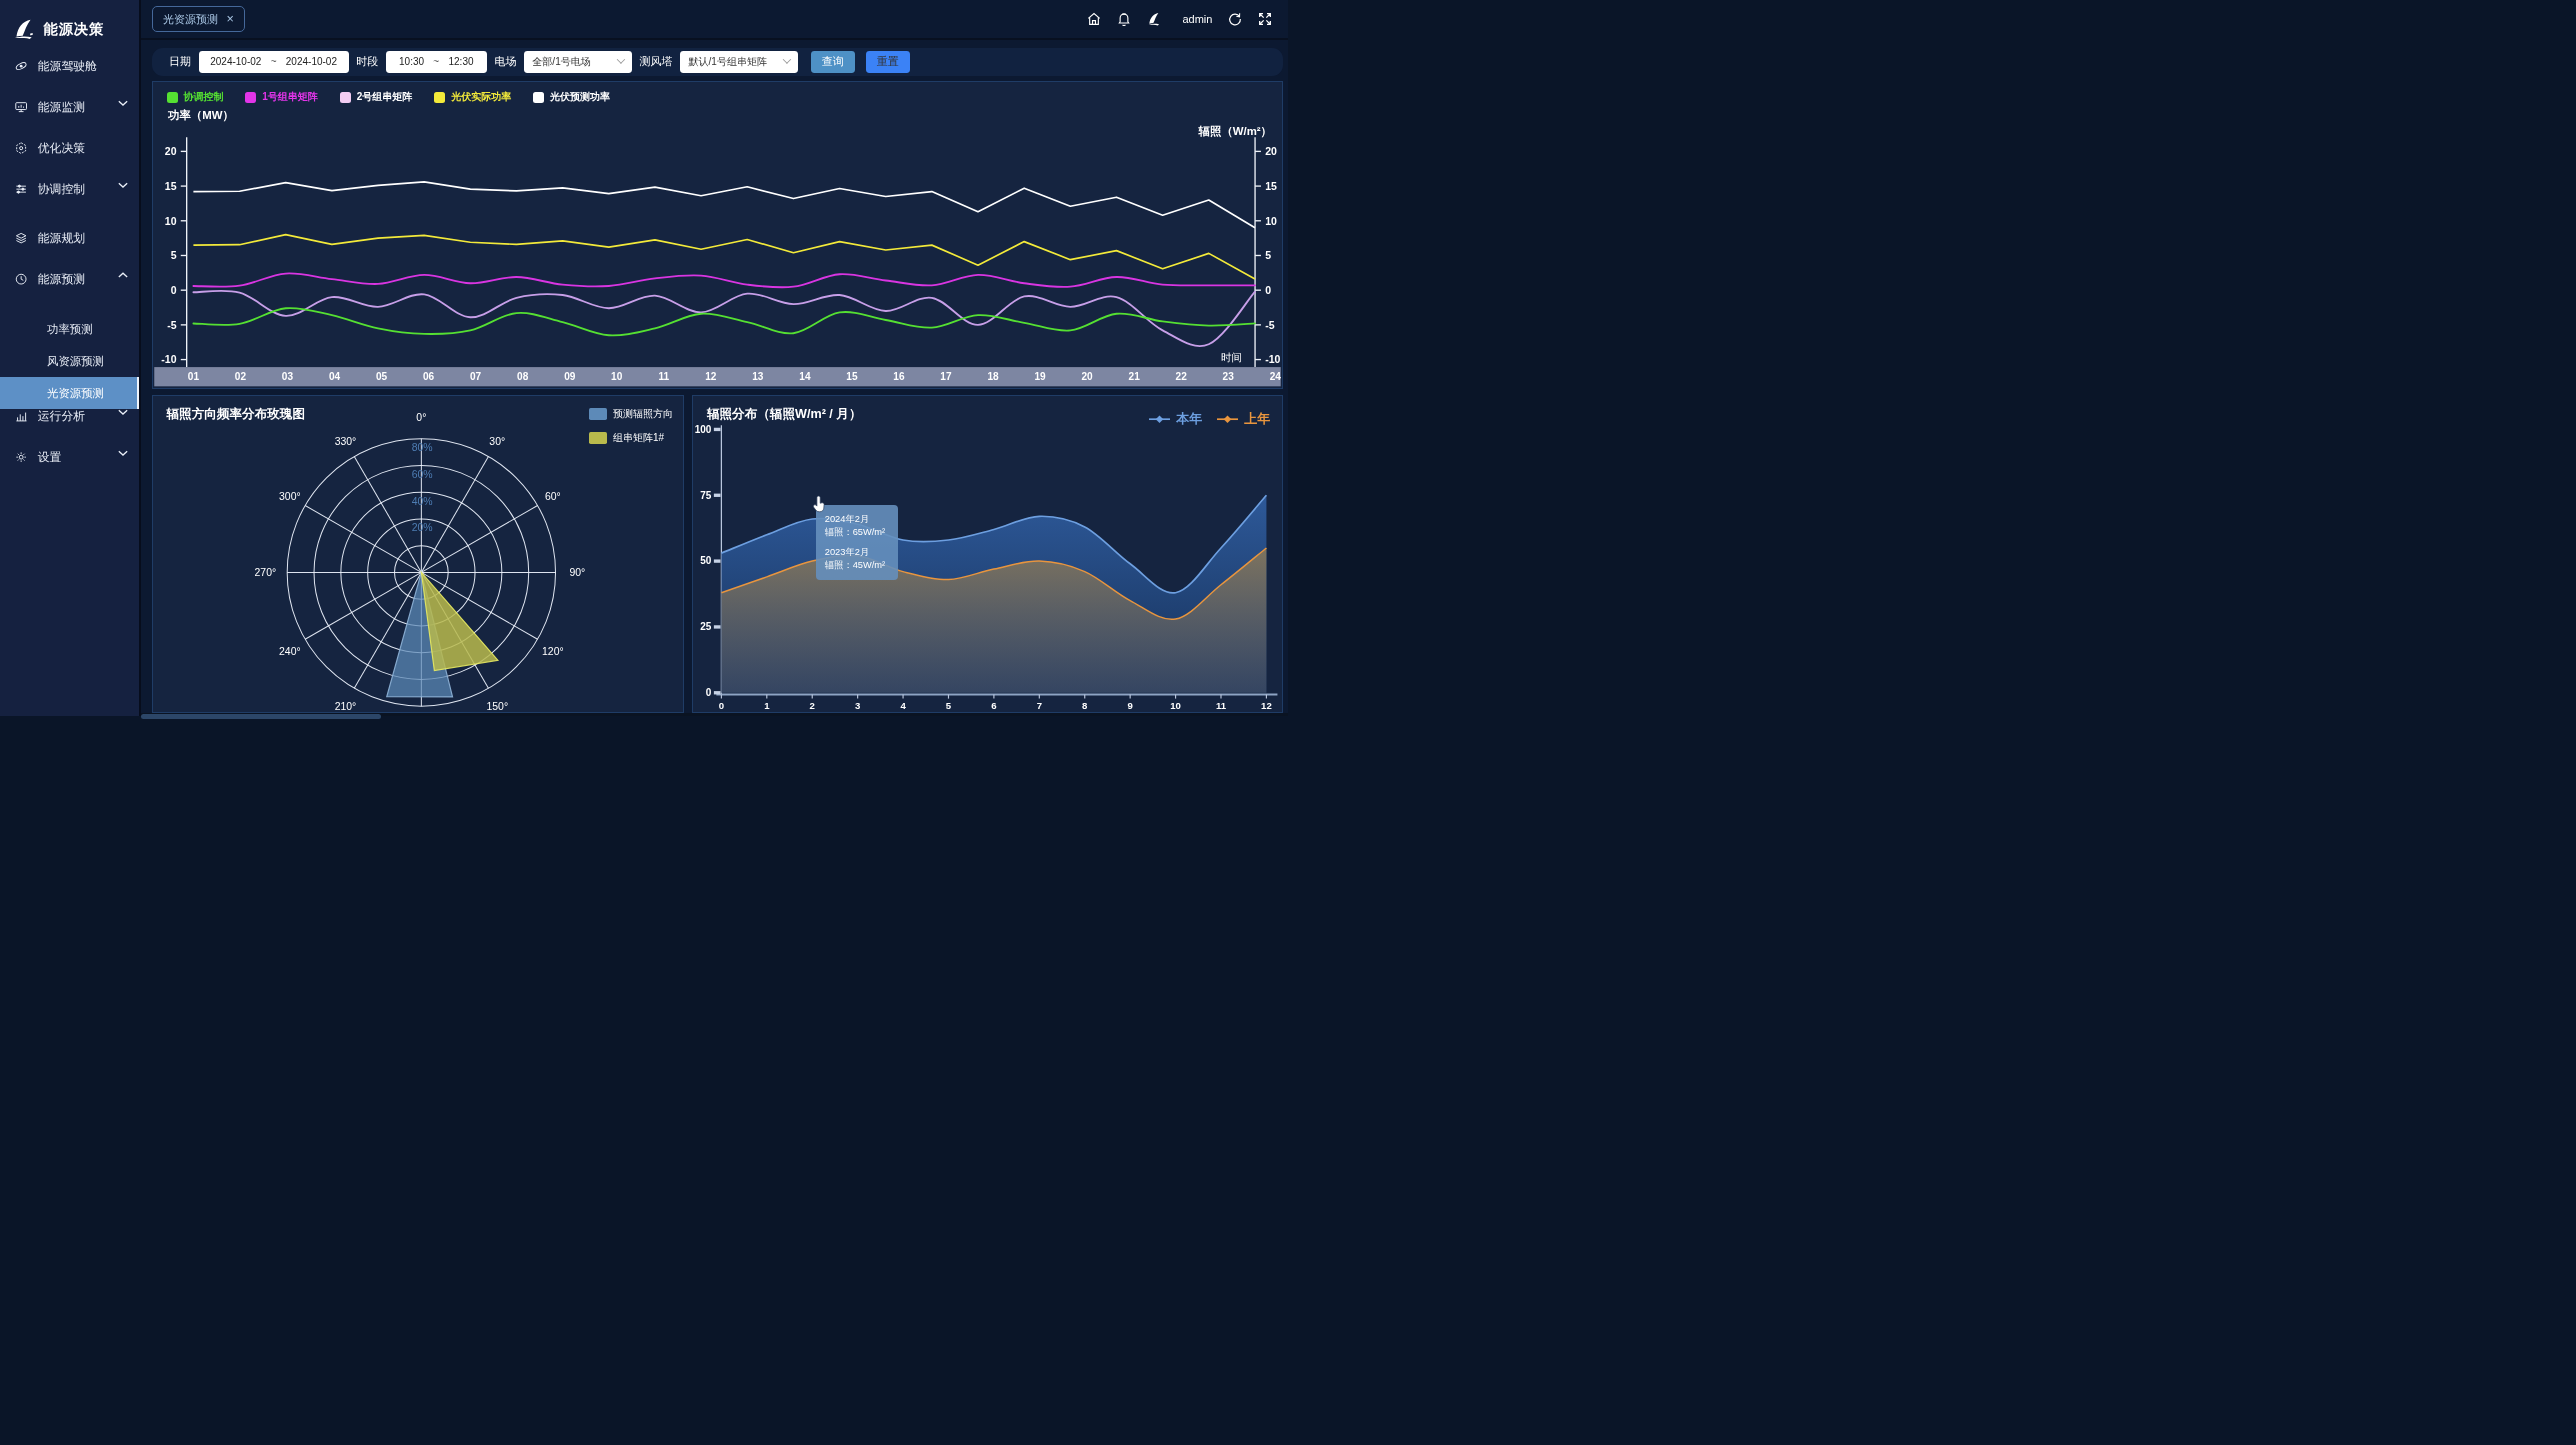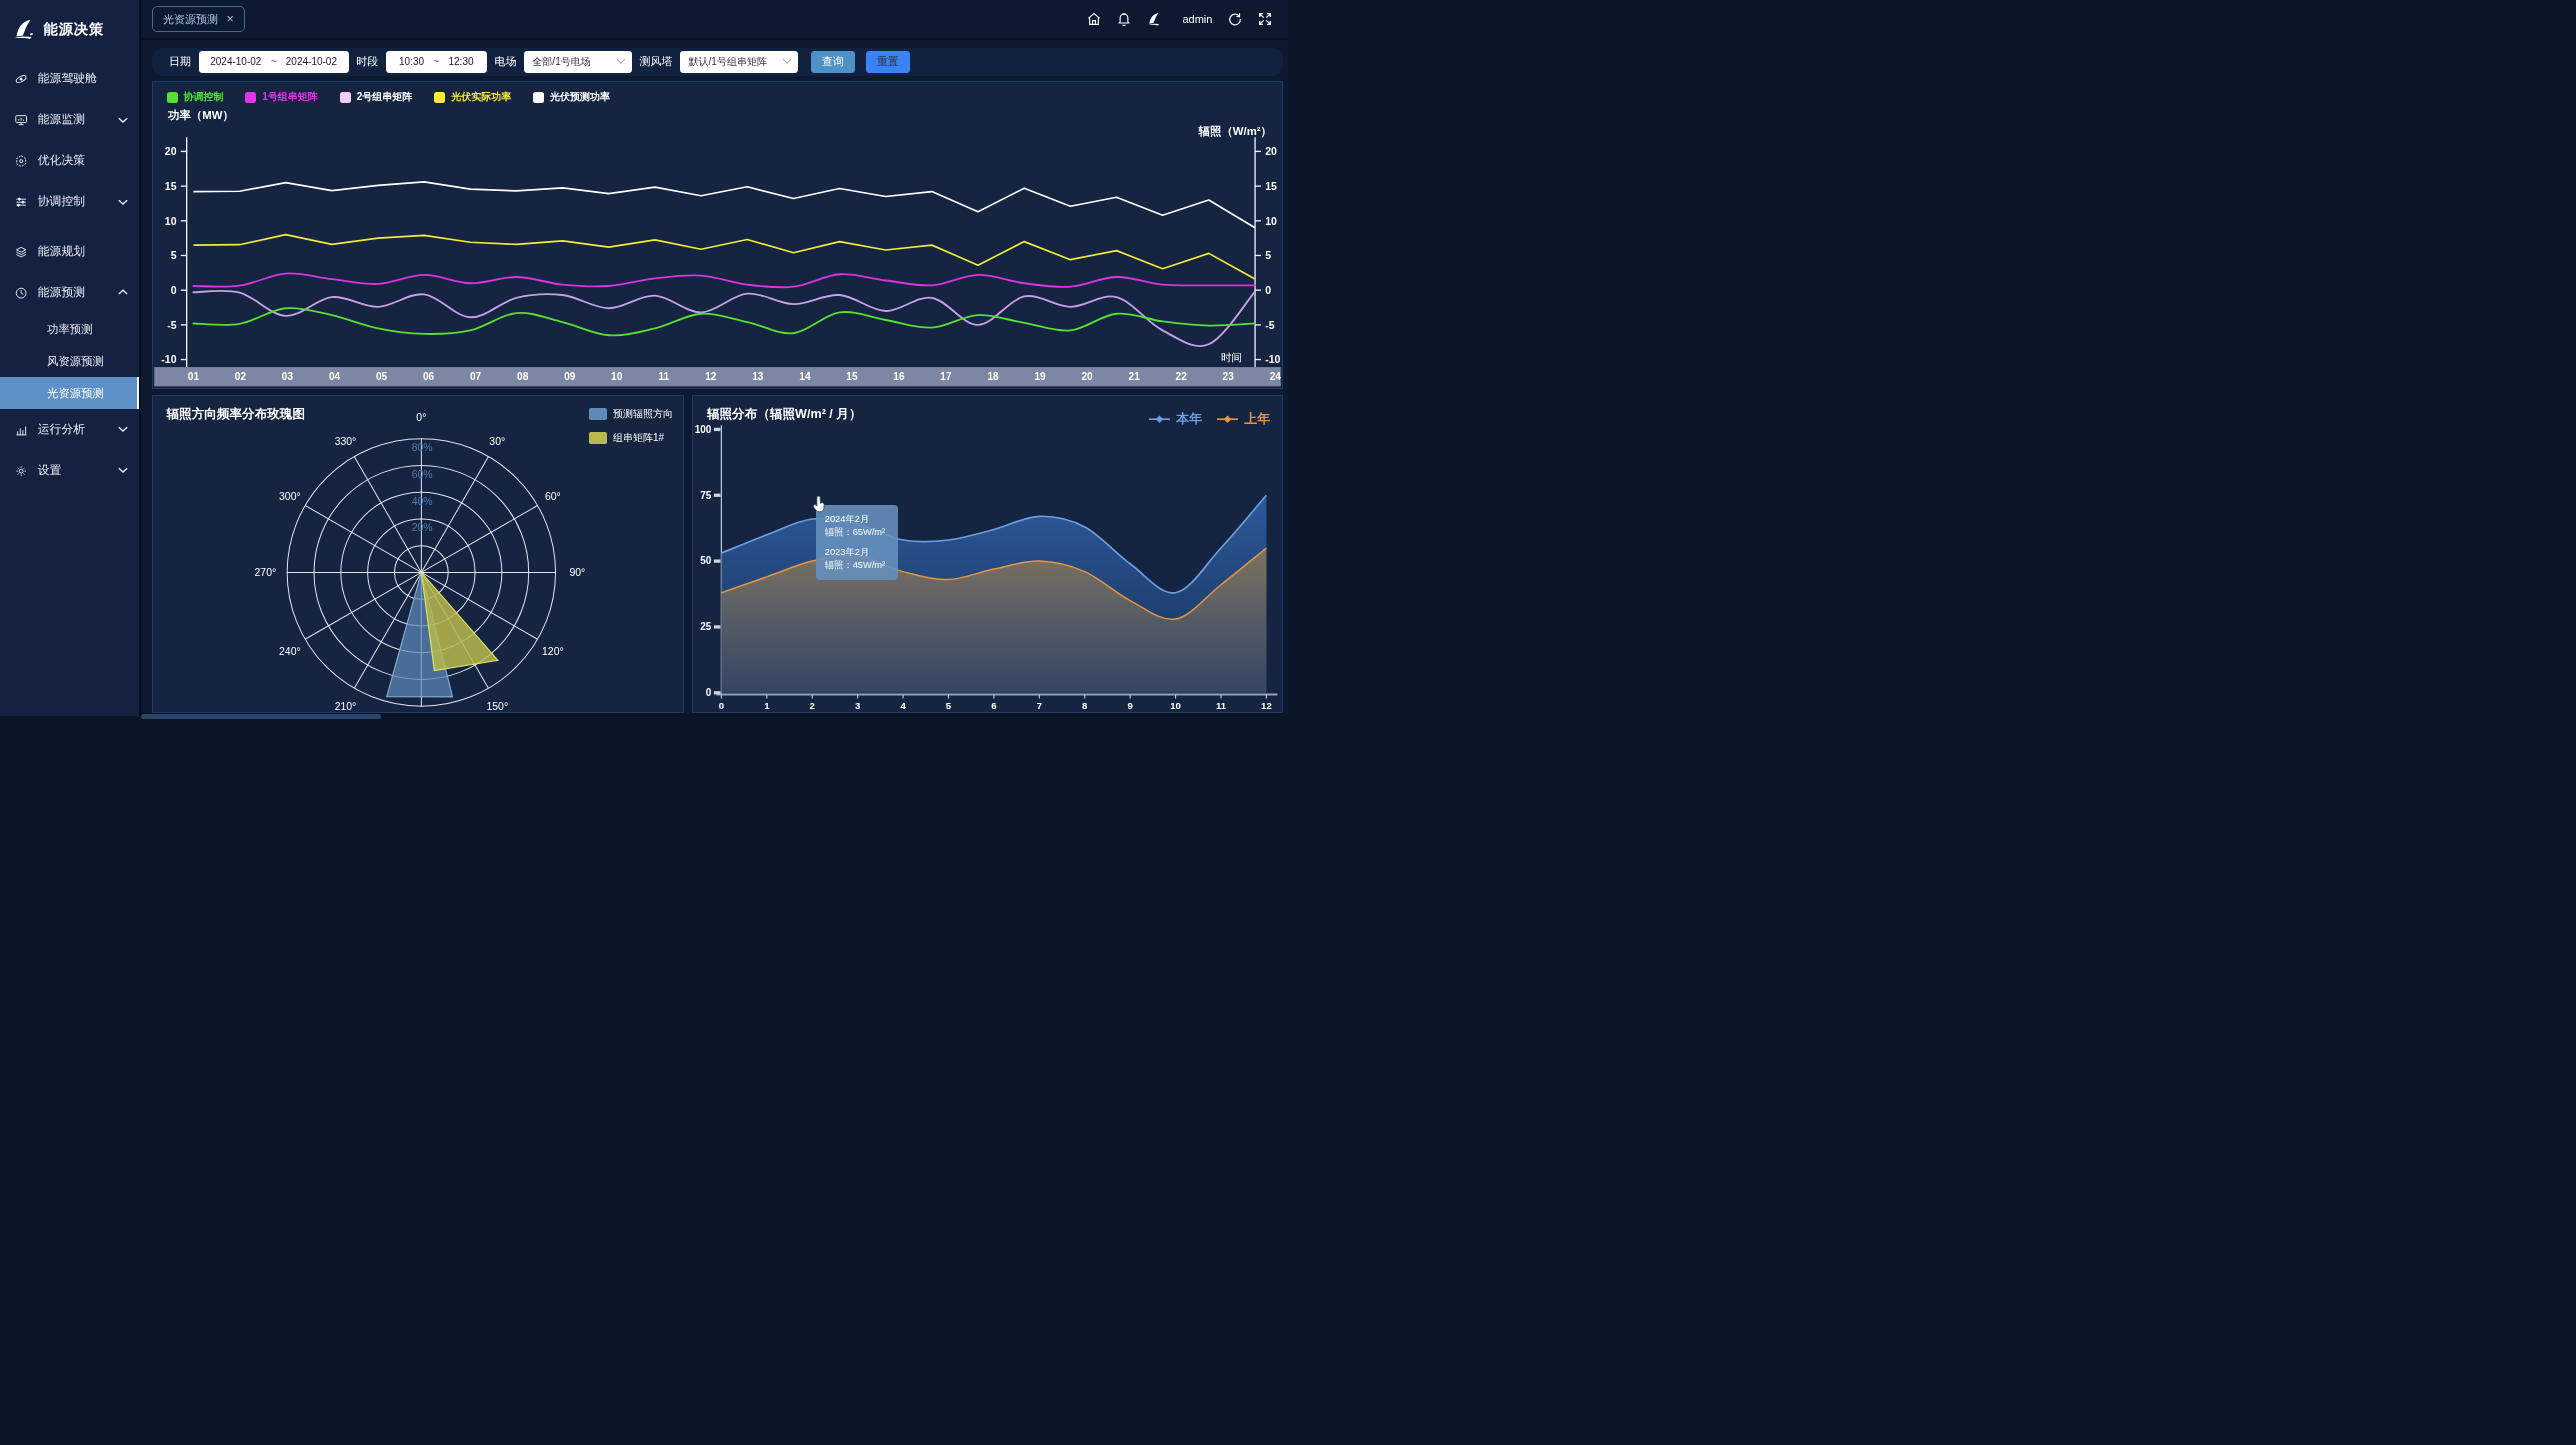--- a/index.html
+++ b/index.html
@@ -10,21 +10,21 @@
     font-family: "Liberation Sans", "DejaVu Sans", sans-serif;
   }
   .app { display: flex; width: 1288px; height: 716px; }
 
   
   .sidebar { width: 141px; flex: none; background: #152140; border-right: 2.5px solid #070d1c; }
   .logo { display: flex; align-items: center; gap: 7.6px; padding: 17px 0 3.4px 11px; }
   .logo svg { width: 25px; height: 25px; }
   .logo-text { font-size: 14.3px; font-weight: bold; letter-spacing: 0.8px; color: #fff; }
   nav { margin-top: 13.5px; }
-  .nav-item { display: flex; align-items: center; height: 41px; padding: 0 11px 0 13.5px; font-size: 11.8px; color: #e9eef7; cursor: pointer; }
+  .nav-item { display: flex; align-items: flex-start; height: 41px; padding: 0 11px 0 13.5px; font-size: 11.8px; color: #e9eef7; cursor: pointer; }
   .nav-item.gap-before { margin-top: 8.4px; }
   .nav-icon { width: 14.3px; height: 14.3px; margin-right: 10px; flex: none; display: flex; }
   .nav-icon svg { width: 14.3px; height: 14.3px; }
   .nav-chevron { margin-left: auto; display: flex; }
   .nav-sub-item { position: relative; display: flex; align-items: center; height: 32px; padding-left: 47px; font-size: 11.4px; color: #e9eef7; cursor: pointer; }
   .nav-sub-item.active { background: #5d90c6; color: #fff; }
   .nav-sub-item.active::after { content: ""; position: absolute; right: 0; top: 0; width: 2.5px; height: 100%; background: #eef3fa; }
 
   
   .main { flex: 1; min-width: 0; display: flex; flex-direction: column; background: #0c1931; }

